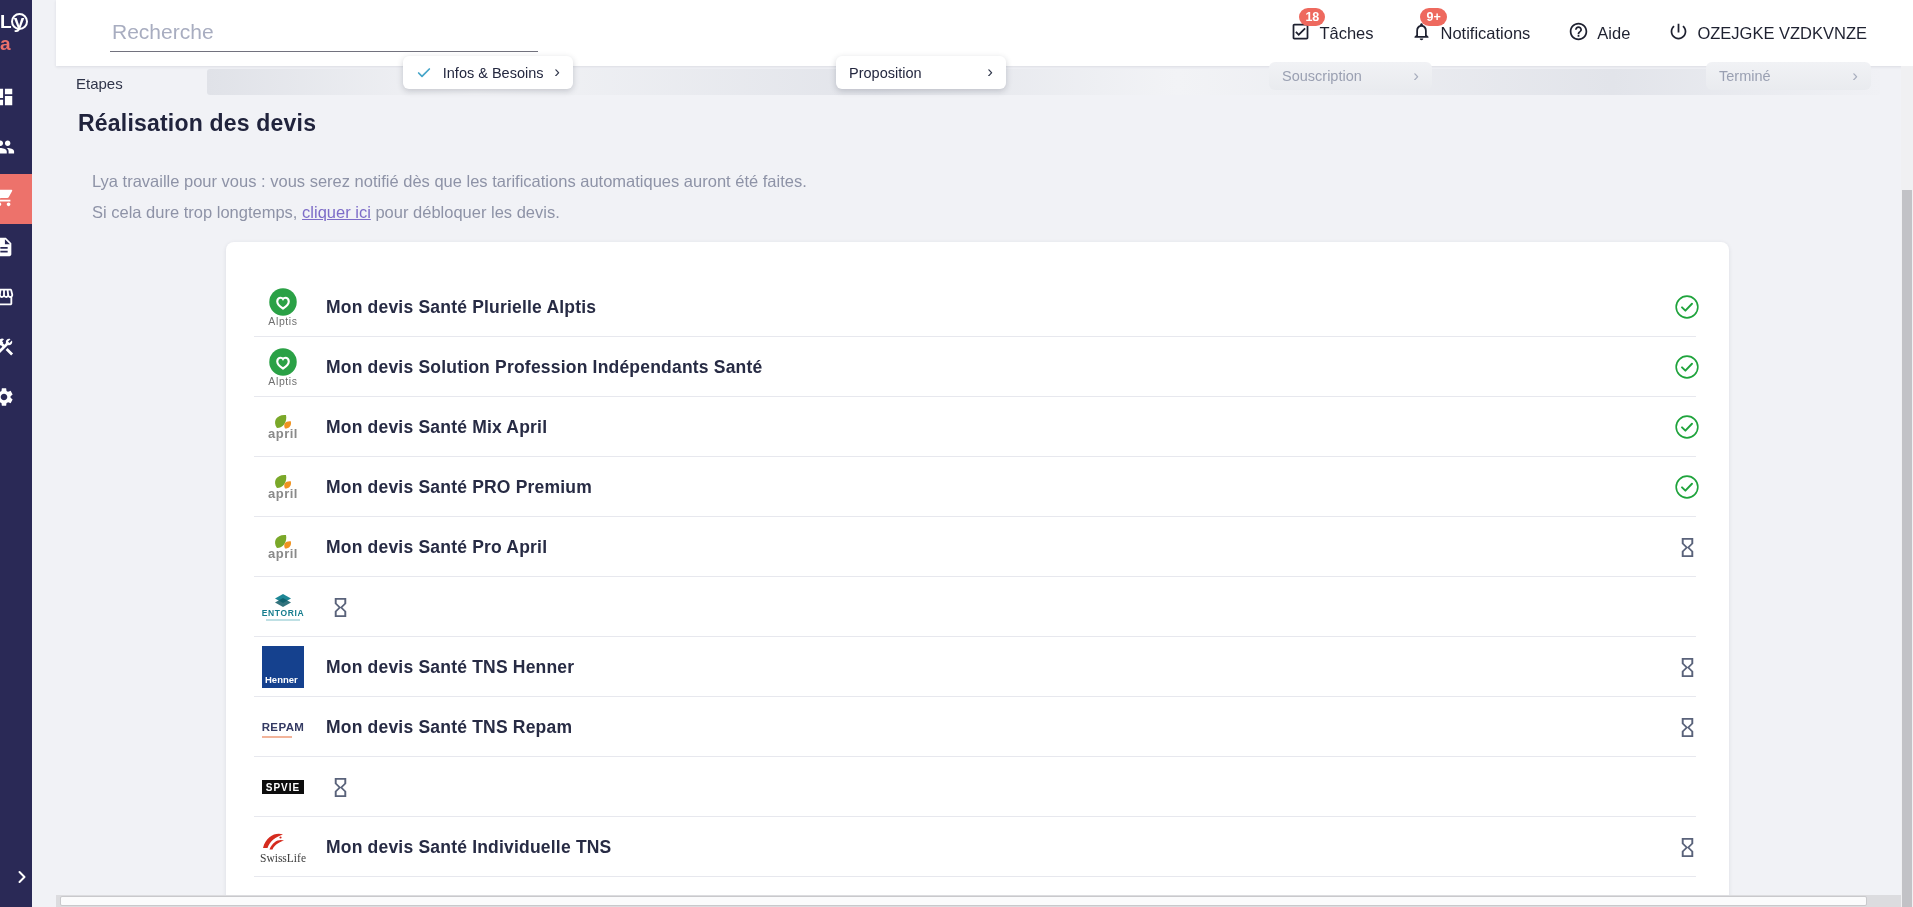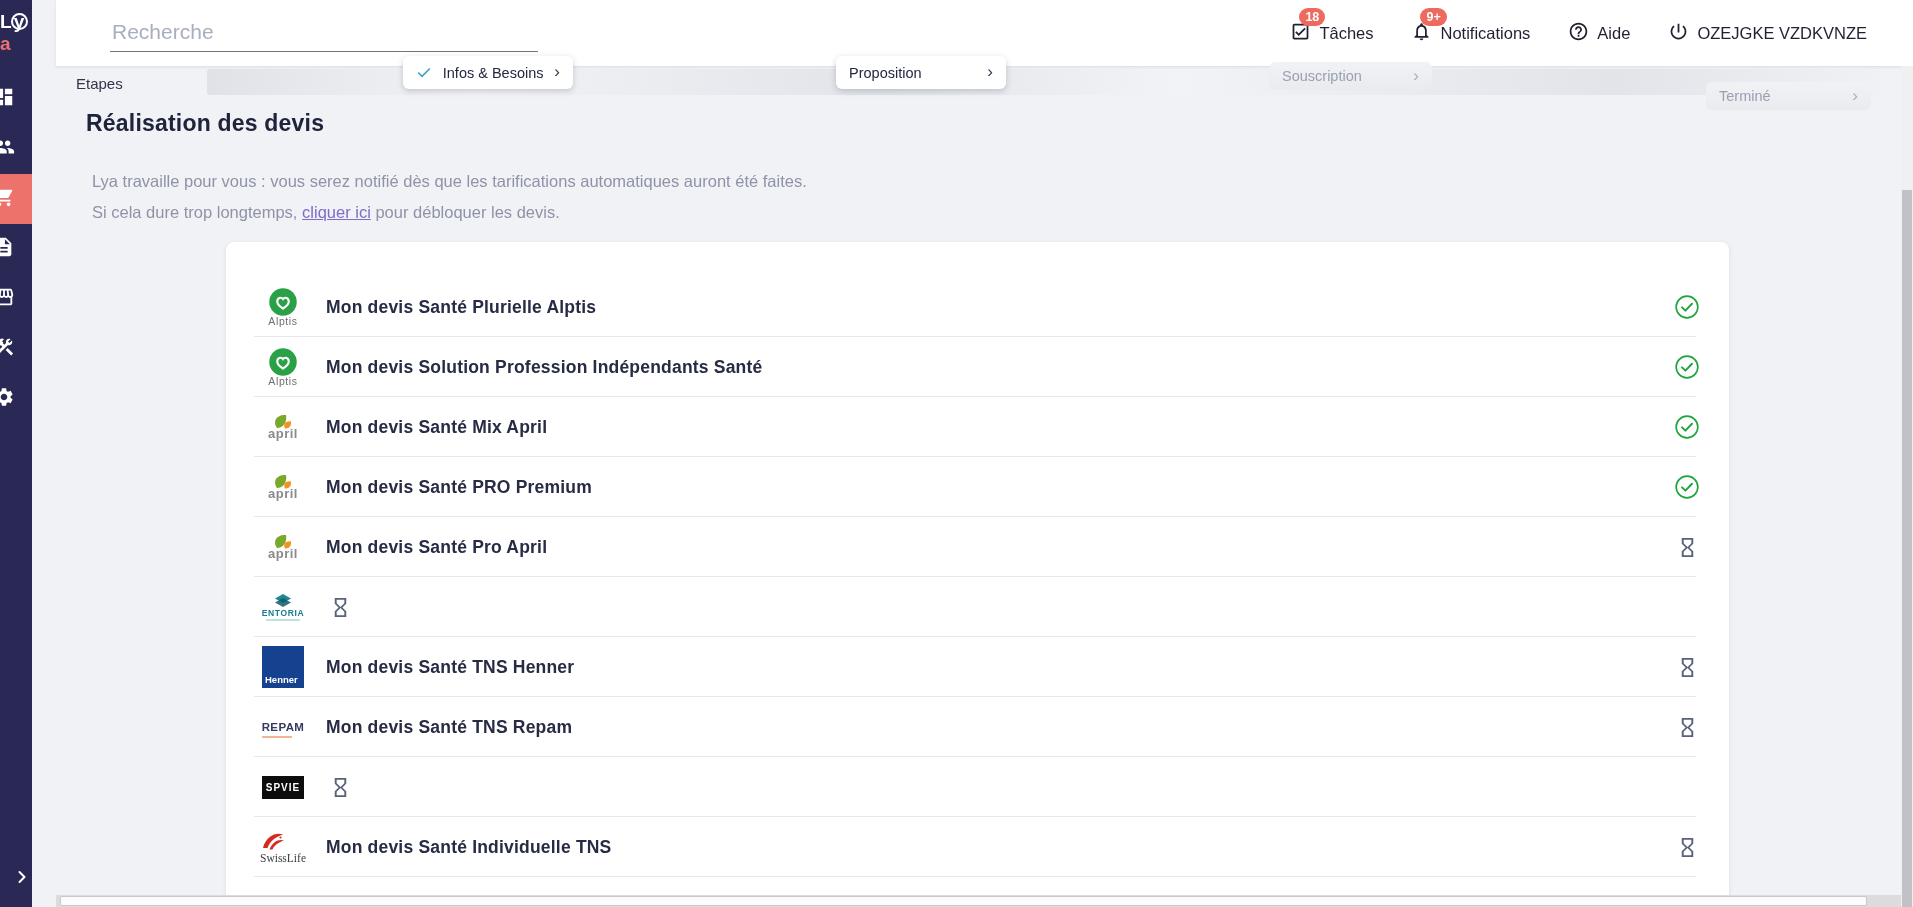--- a/index.html
+++ b/index.html
@@ -37,24 +37,24 @@
   .chip .chip-label { white-space:nowrap; }
   .chip .chev { font-size:17px; line-height:1; transform:translateY(-1px); }
   .chip.done, .chip.active { background:#fff; color:#23273f; box-shadow:0 2px 6px rgba(40,44,63,.22); }
   .chip.done .chev, .chip.active .chev { color:#333a4e; }
   .chip.disabled { background:linear-gradient(180deg,#f1f2f5,#e9ebef); color:#9aa0b2; cursor:default; box-shadow:none; top:-4px; height:28px; }
   .chip.disabled .chev { color:#a8aebe; }
   .chip .step-check { width:16px; height:16px; stroke:#45a5c9; stroke-width:2.6; fill:none; flex:0 0 auto; }
   .chip1 { left:347px; width:170px; }
   .chip2 { left:780px; width:170px; }
   .chip3 { left:1213px; width:163px; }
-  .chip4 { left:1650px; width:165px;margin-top:20px; }
-
-  
-  .page-title { position:absolute; left:78px; top:110px; font-size:23px; font-weight:700; color:#20233c; letter-spacing:.2px;margin-left:8px; }
+  .chip4 { left:1650px; width:165px; }
+
+  
+  .page-title { position:absolute; left:78px; top:110px; font-size:23px; font-weight:700; color:#20233c; letter-spacing:.2px; }
   .info-block { position:absolute; left:92px; top:166px; font-size:16.5px; color:#8e93a7; line-height:31px; }
   .info-link { color:#7d6cc8; text-decoration:underline; cursor:pointer; }
 
   
   .card { position:absolute; left:226px; top:242px; width:1503px; height:665px; background:#fff; border-radius:8px; box-shadow:0 1px 4px rgba(33,36,60,.10); overflow:hidden; }
   .quotes-list { padding-top:35px; }
   .quote-row { height:60px; display:flex; align-items:center; padding:0 28px 0 34px; position:relative; cursor:pointer; }
   .quote-row::after { content:""; position:absolute; left:28px; right:33px; bottom:0; height:1px; background:#e7e8ee; }
   .q-logo { width:46px; margin-right:20px; display:flex; flex-direction:column; align-items:center; justify-content:center; flex:0 0 auto; }
   .quote-title { flex:1; font-size:17.5px; font-weight:600; color:#272b44; letter-spacing:.2px; }
@@ -65,21 +65,21 @@
   .lg-alptis span { font-size:10.5px; color:#6f6f6f; letter-spacing:.6px; margin-top:-2px; }
   .lg-april { display:flex; flex-direction:column; align-items:center; }
   .lg-april span { font-size:13px; font-weight:600; color:#8a8a8a; margin-top:-4px; letter-spacing:.5px; }
   .lg-entoria { display:flex; flex-direction:column; align-items:center; }
   .lg-entoria span { font-size:8.5px; font-weight:700; color:#157c8d; letter-spacing:.6px; margin-top:1px; }
   .lg-entoria i { display:block; width:34px; height:2px; background:#bfe0e4; margin-top:1px; }
   .lg-henner { width:42px; height:42px; background:#15418e; display:flex; align-items:flex-end; padding:3px; }
   .lg-henner span { color:#fff; font-size:9.5px; font-weight:700; }
   .lg-repam span { font-size:11.5px; font-weight:800; color:#343a63; letter-spacing:.4px; }
   .lg-repam i { display:block; width:30px; height:2px; background:#f2b49a; margin-top:1px; }
-  .lg-spvie { width:42px; height:23px; background:#0d0d0d; display:flex; align-items:center; justify-content:center; }
+  .lg-spvie { width:42px; height:14px; background:#0d0d0d; display:flex; align-items:center; justify-content:center; }
   .lg-spvie span { color:#fff; font-size:10px; font-weight:800; letter-spacing:1px; }
   .lg-swisslife { display:flex; flex-direction:column; align-items:flex-start; }
   .lg-swisslife span { font-family:"Liberation Serif", serif; font-size:11.5px; color:#3c3c3c; margin-top:-1px; }
 
   
   .v-scroll { position:absolute; right:0; top:66px; width:12px; bottom:0; background:#f0f0f2; z-index:30; }
   .v-thumb { position:absolute; top:124px; bottom:0; left:1px; right:1px; background:#c2c2c6; }
   .h-scroll { position:absolute; left:56px; right:12px; bottom:0; height:12px; background:#dcdcdf; z-index:30; }
   .h-thumb { position:absolute; left:4px; right:34px; top:1px; bottom:1px; background:#fbfbfc; border:1px solid #c9c9cc; border-radius:2px; }
 </style>

